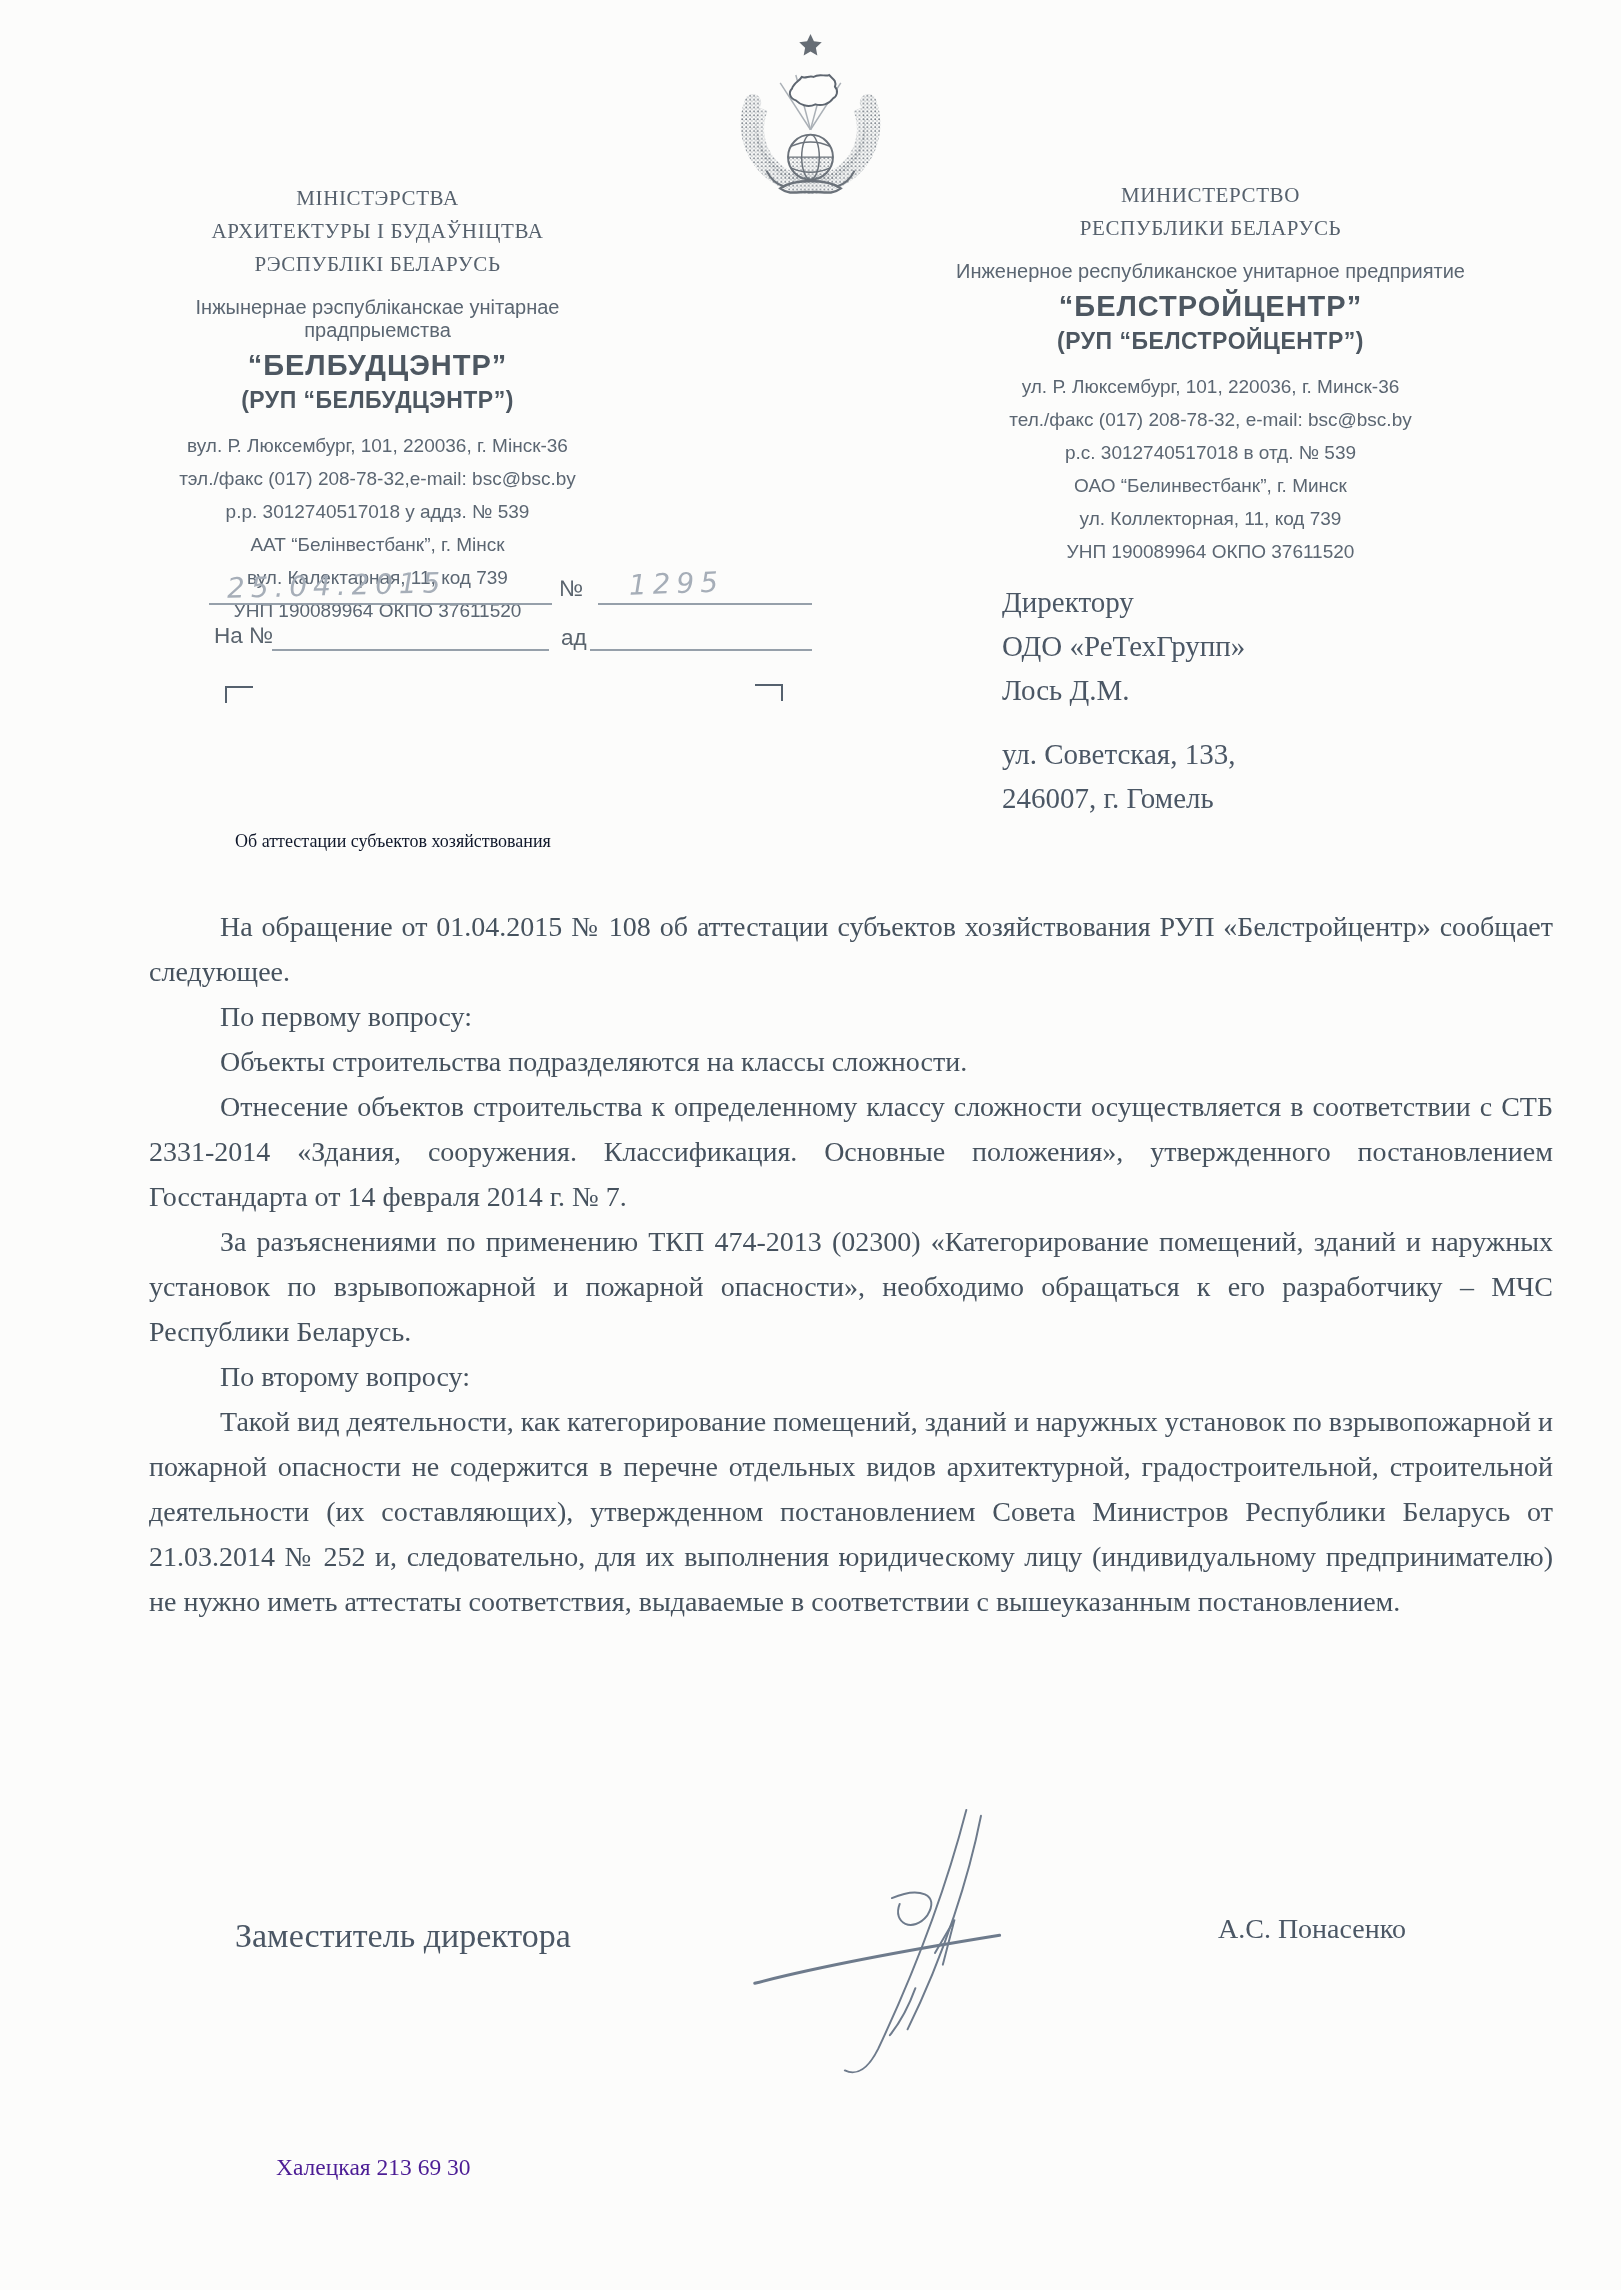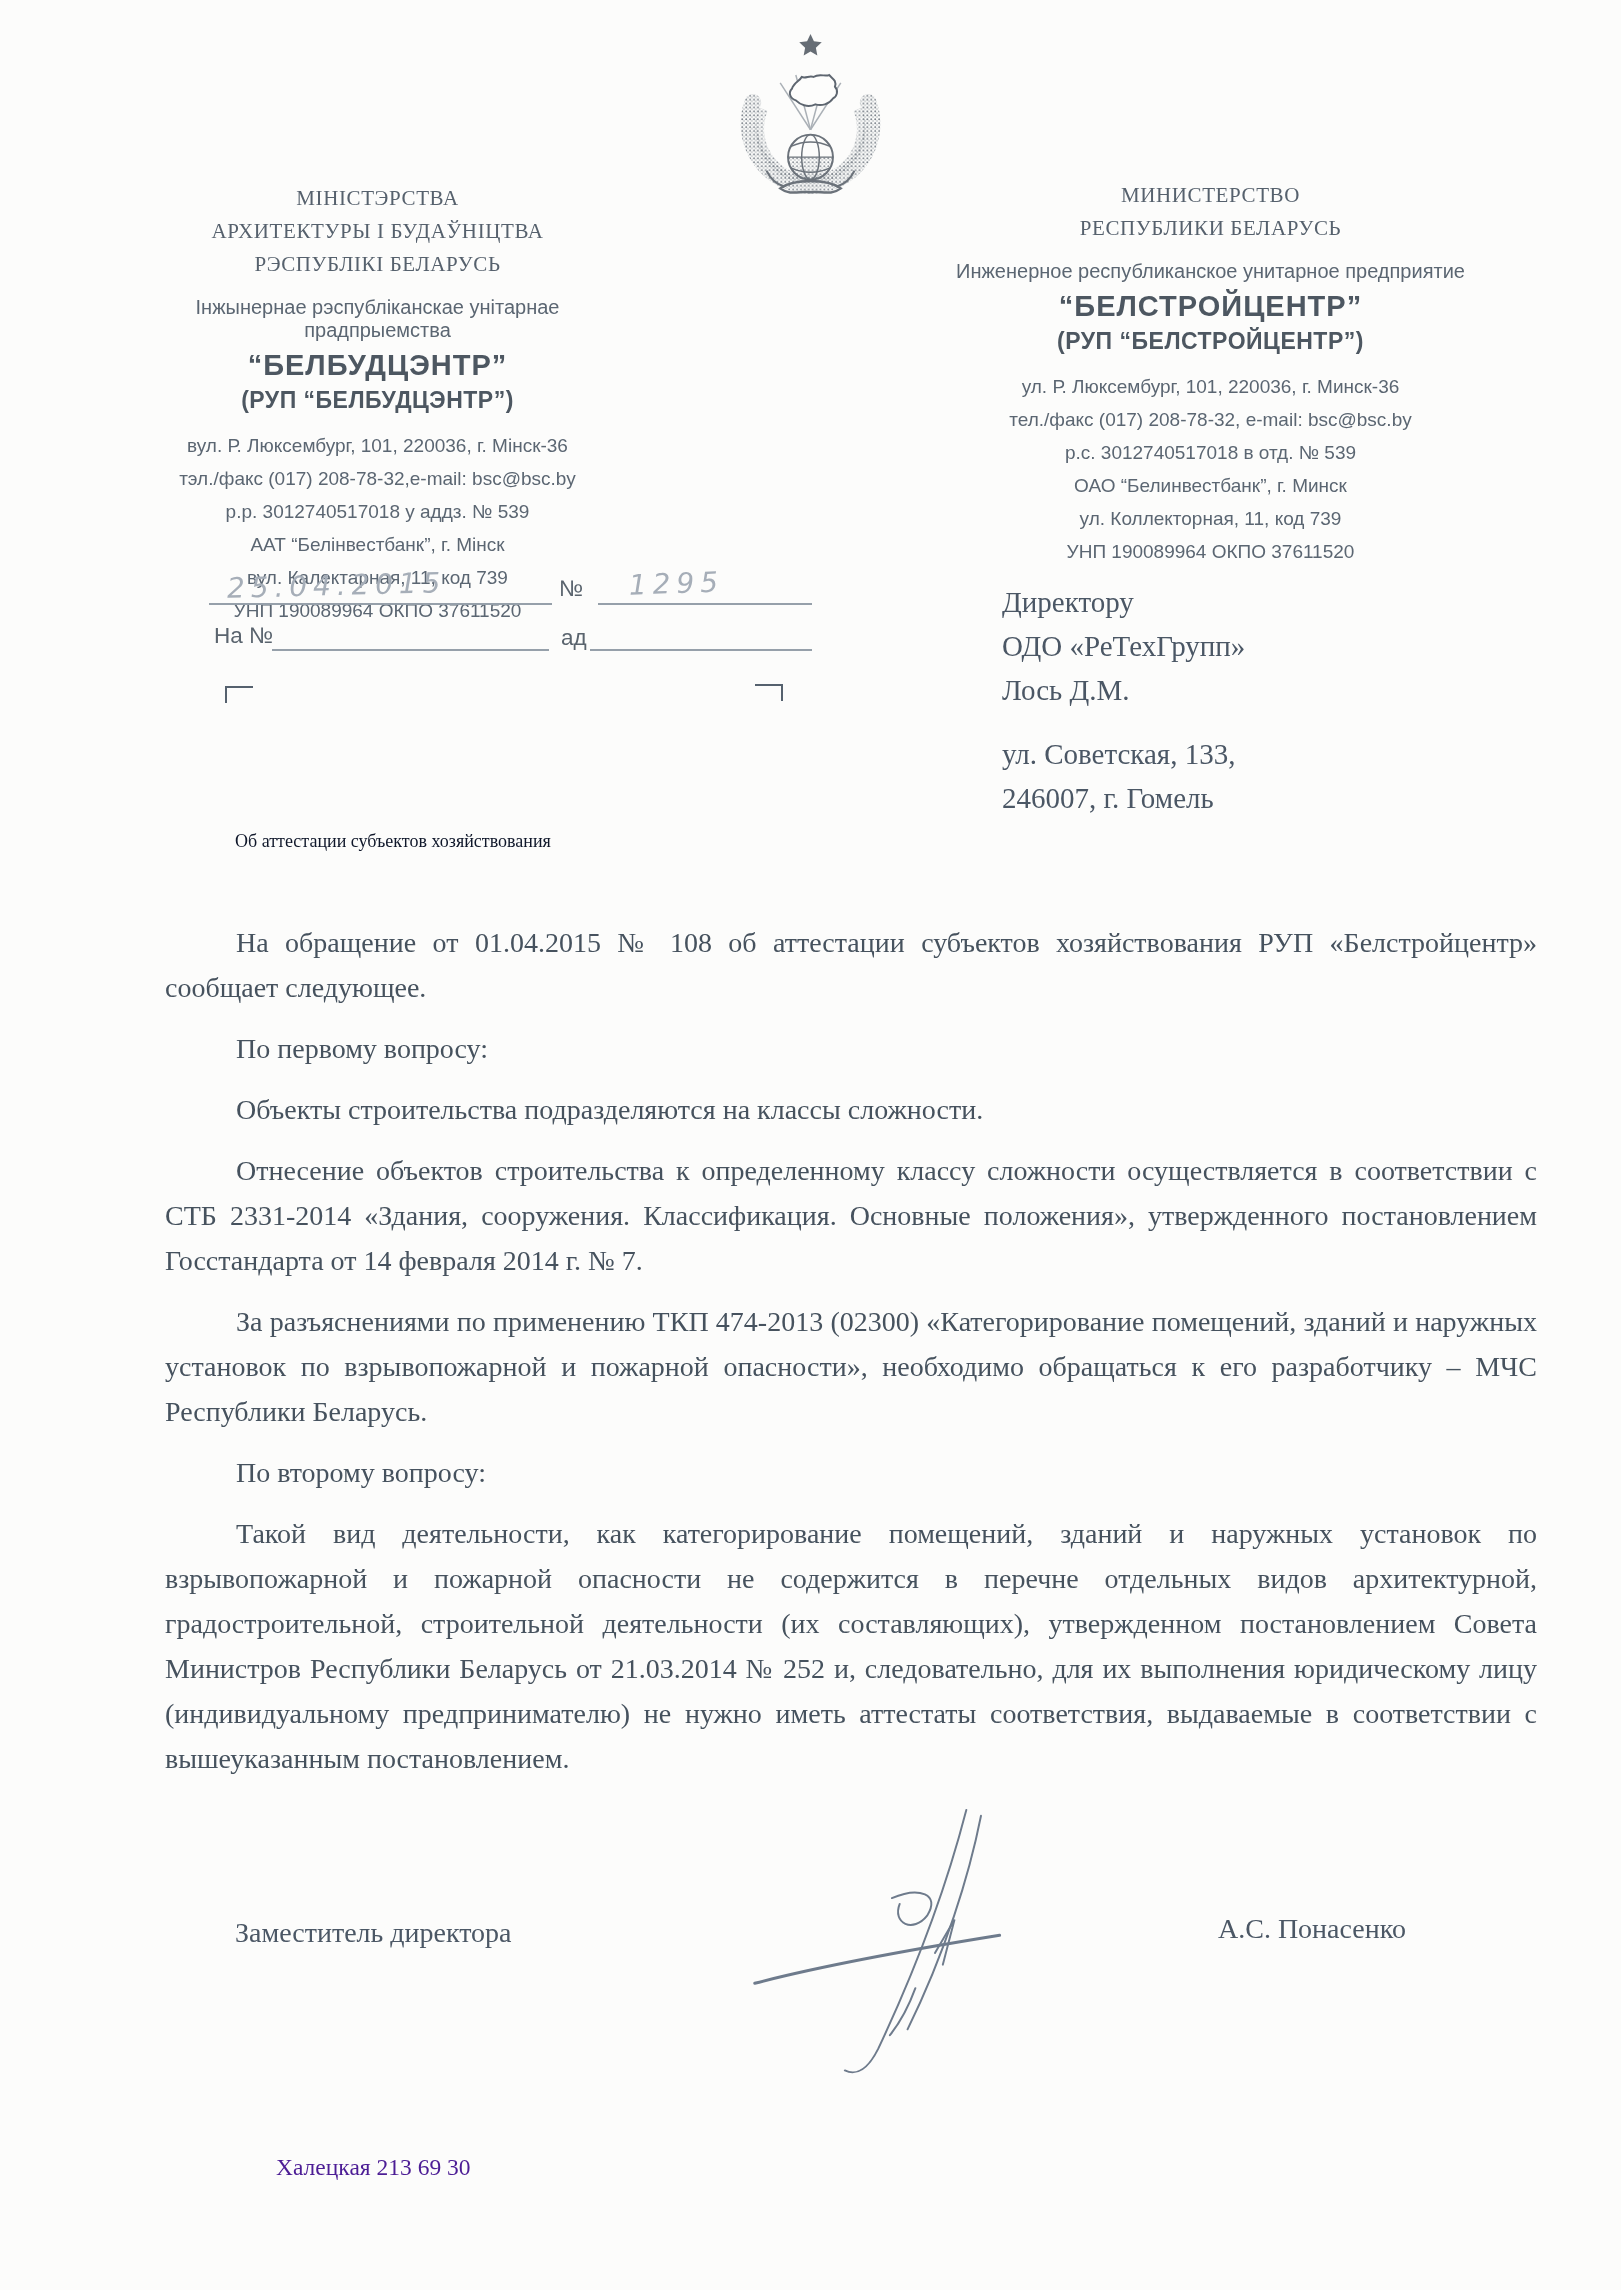--- a/index.html
+++ b/index.html
@@ -51,24 +51,24 @@
   
   .recipient{position:absolute;left:1002px;top:580px;width:510px;
     font-size:29px;line-height:44px;color:#4b5765;}
   .recipient .addr-gap{margin-top:19.6px;}
 
   
   .subject{position:absolute;left:235px;top:831px;font-size:18px;color:#0f172a;}
 
   
   .body{position:absolute;left:149px;top:904px;width:1404px;font-size:28px;color:#46525e;}
-  .body p{margin:16px;text-indent:71px;text-align:justify;line-height:45px;}
+  .body p{margin:0;text-indent:71px;text-align:justify;line-height:45px;}
 
   
-  .sig-pos{position:absolute;left:235px;top:1917px;font-size:28px;color:#4b5765;}
+  .sig-pos{position:absolute;left:235px;top:1917px;font-size:34px;color:#4b5765;}
   .sig-name{position:absolute;left:1218px;top:1913px;font-size:28px;color:#4b5765;}
   .sig-svg{position:absolute;left:743px;top:1802px;width:333px;height:294px;}
 
   
   .footer{position:absolute;left:276px;top:2154px;font-size:23.5px;color:#4c1d95;}
 </style>
 </head>
 <body>
 
 <div class="page">

